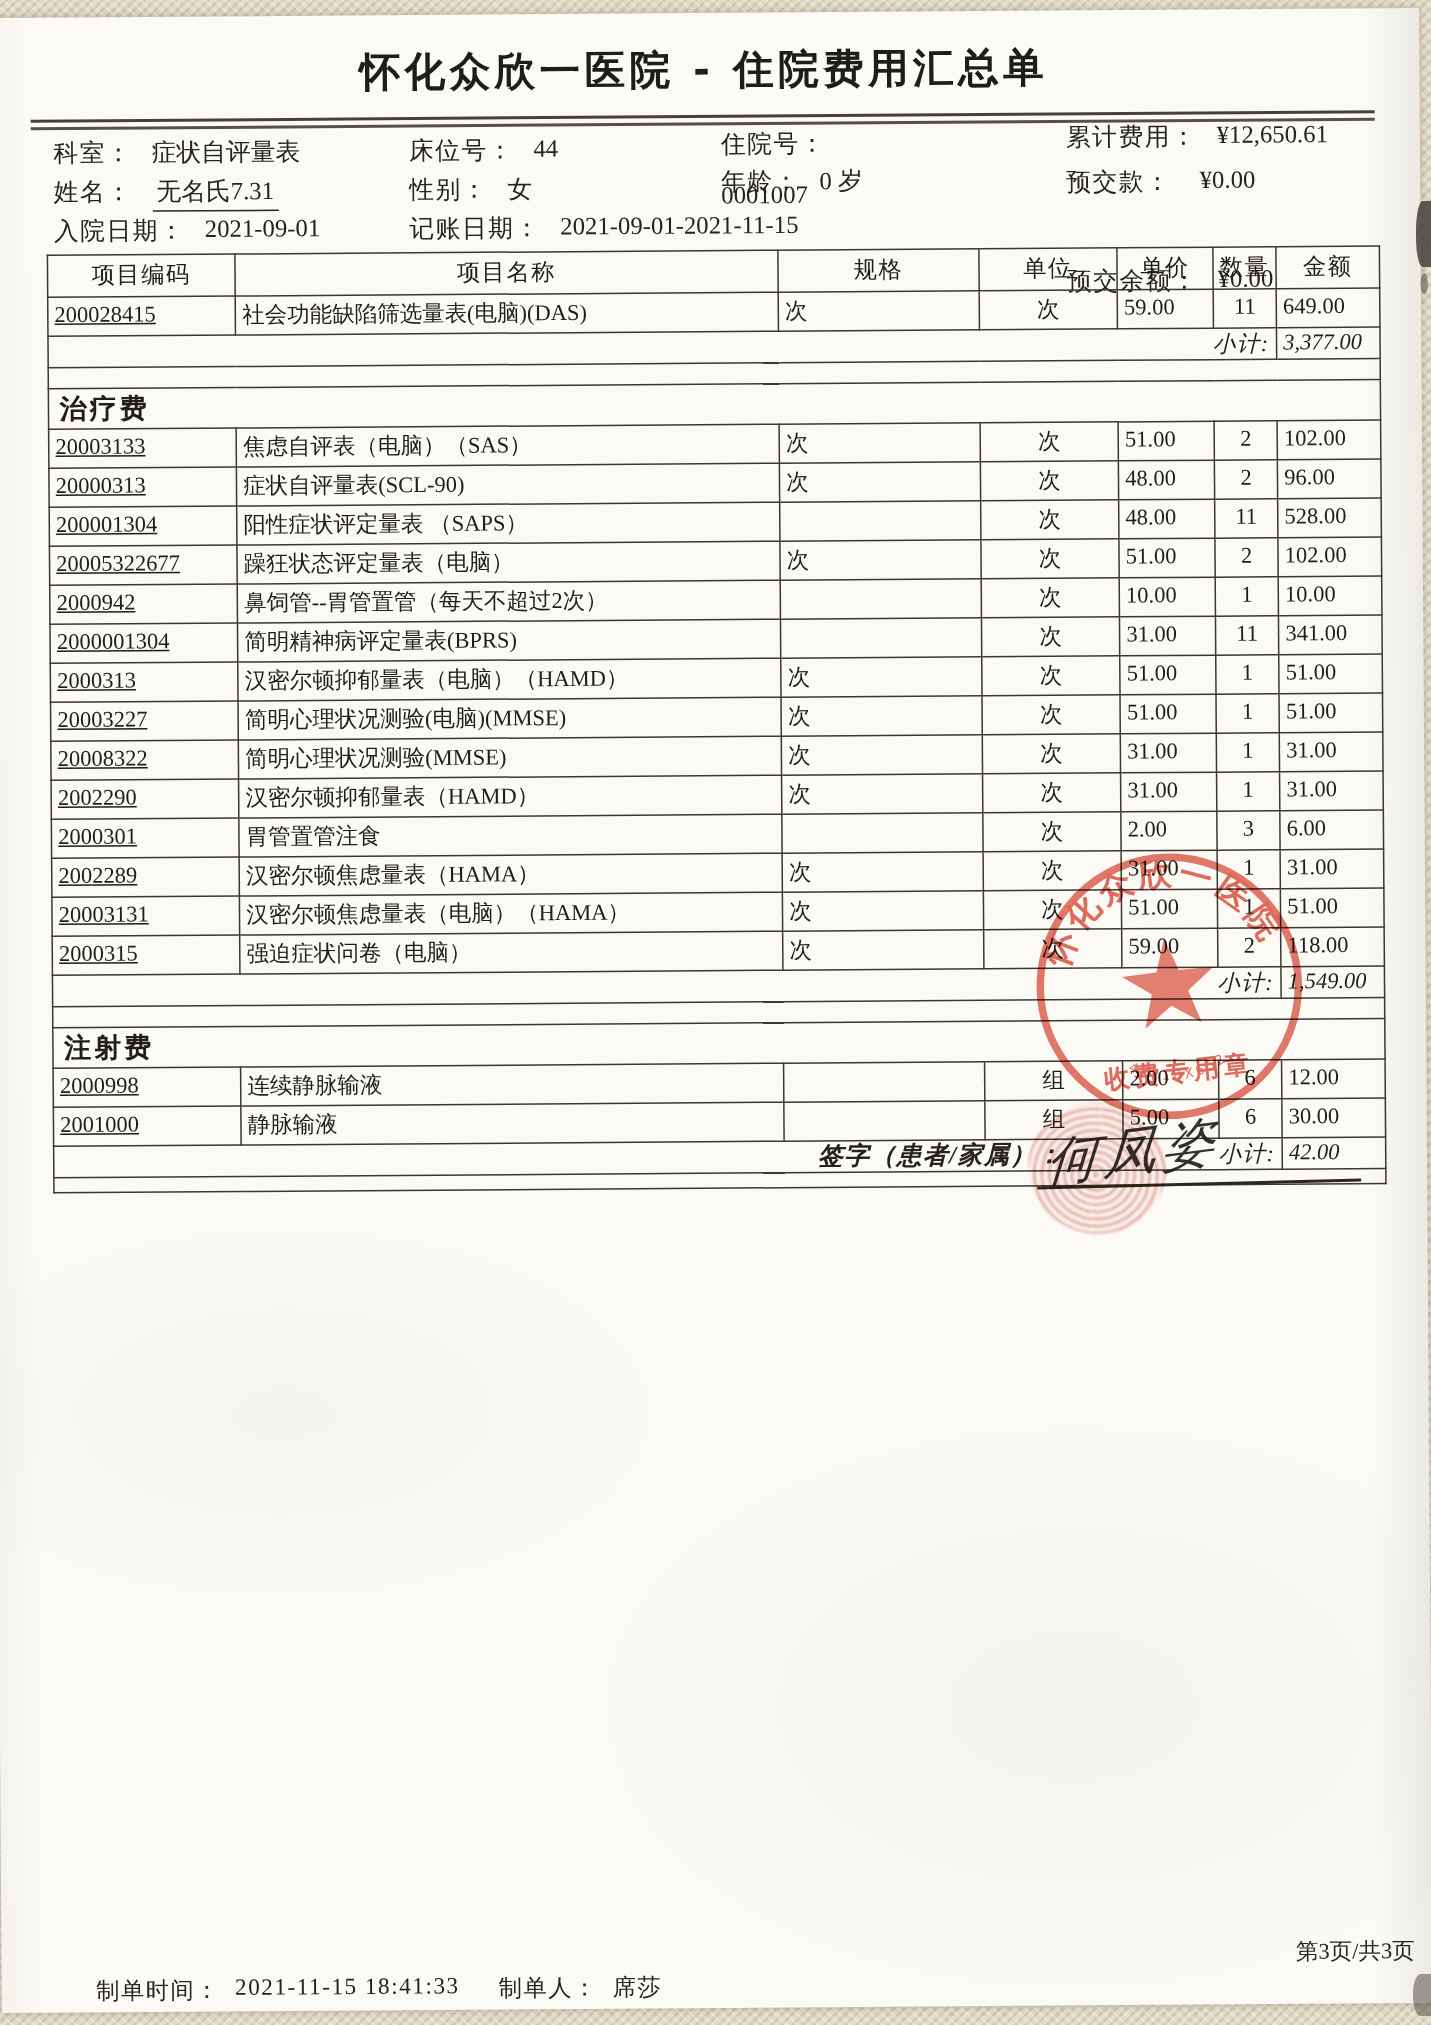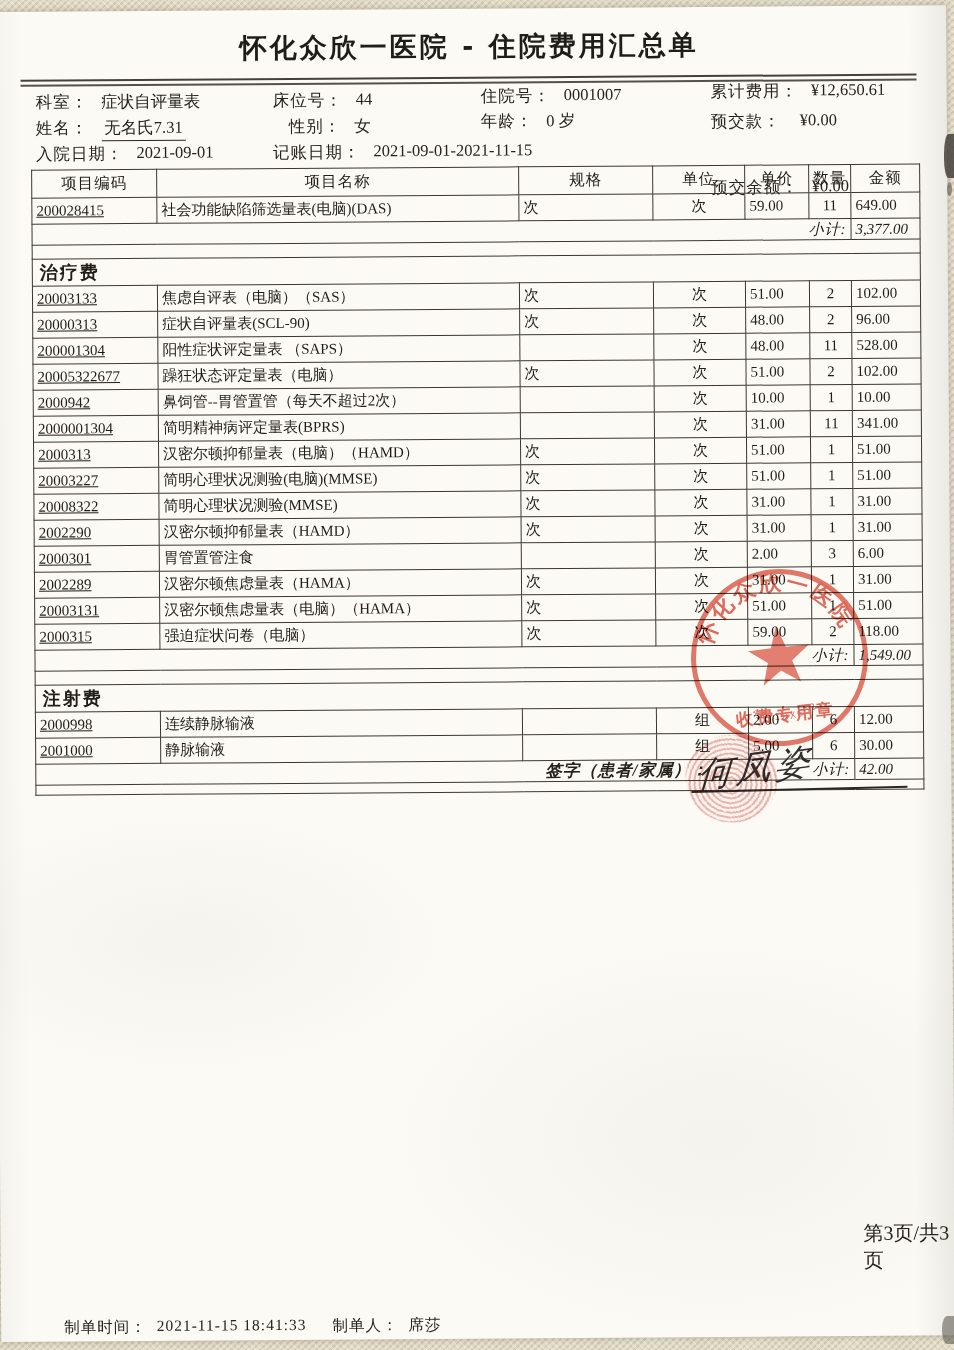--- a/index.html
+++ b/index.html
@@ -66,21 +66,21 @@
   }
   
   .stamp{position:absolute;left:688px;top:556px;width:190px;height:190px;mix-blend-mode:multiply;opacity:.88;transform:rotate(-6deg);}
   .fingerprint{
     position:absolute;left:688px;top:726px;width:92px;height:92px;border-radius:50%;
     background:
       repeating-radial-gradient(circle at 50% 55%, rgba(205,60,48,.5) 0 2px, rgba(205,60,48,.05) 2px 5px);
     filter:blur(.7px);mix-blend-mode:multiply;opacity:.75;transform:rotate(12deg) scaleY(.95);
   }
   .footer-left{position:absolute;left:63px;top:1306px;font-size:15.5px;display:flex;gap:10px;white-space:nowrap;letter-spacing:1px;}
-  .page-num{position:absolute;left:863px;top:1214px;font-size:20px;}
+  .page-num{position:absolute;left:863px;top:1286px;font-size:15px;}
   
   .smudge{position:absolute;background:#45413a;}
   .smudge-1{right:0;top:134px;width:10px;height:44px;border-radius:45% 0 0 45%;opacity:.85;}
   .smudge-2{right:2px;top:182px;width:5px;height:14px;border-radius:50%;opacity:.5;}
   .smudge-3{right:0;top:1316px;width:12px;height:28px;border-radius:45% 0 0 45%;opacity:.5;}
 </style>
 </head>
 <body>
 
 <div class="paper">
@@ -90,34 +90,34 @@
   <div class="rule rule-2"></div>
 
   <div class="meta-field" style="left:43px;top:80px;">
     <span class="lbl">科室：</span>
     <span class="val">症状自评量表</span>
   </div>
   <div class="meta-field" style="left:280px;top:80px;">
     <span class="lbl">床位号：</span>
     <span class="val">44</span>
   </div>
-  <div class="meta-field" style="left:488px;top:77px;">
+  <div class="meta-field" style="left:488px;top:77px;flex-direction:column;">
     <span class="lbl">住院号：</span>
     <span class="val">0001007</span>
   </div>
   <div class="meta-field" style="left:718px;top:74px;">
     <span class="lbl">累计费用：</span>
     <span class="val">¥12,650.61</span>
   </div>
 
   <div class="meta-field" style="left:43px;top:106px;">
     <span class="lbl">姓名：</span>
     <span class="val val-underline">无名氏7.31</span>
   </div>
-  <div class="meta-field" style="left:296px;top:106px;justify-content:flex-end;">
+  <div class="meta-field" style="left:280px;top:106px;justify-content:flex-end;">
     <span class="lbl">性别：</span>
     <span class="val">女</span>
   </div>
   <div class="meta-field" style="left:488px;top:102px;justify-content:space-between;">
     <span class="lbl">年龄：</span>
     <span class="val">0 岁</span>
   </div>
   <div class="meta-field" style="left:718px;top:104px;gap:19px;">
     <span class="lbl">预交款：</span>
     <span class="val">¥0.00</span>

